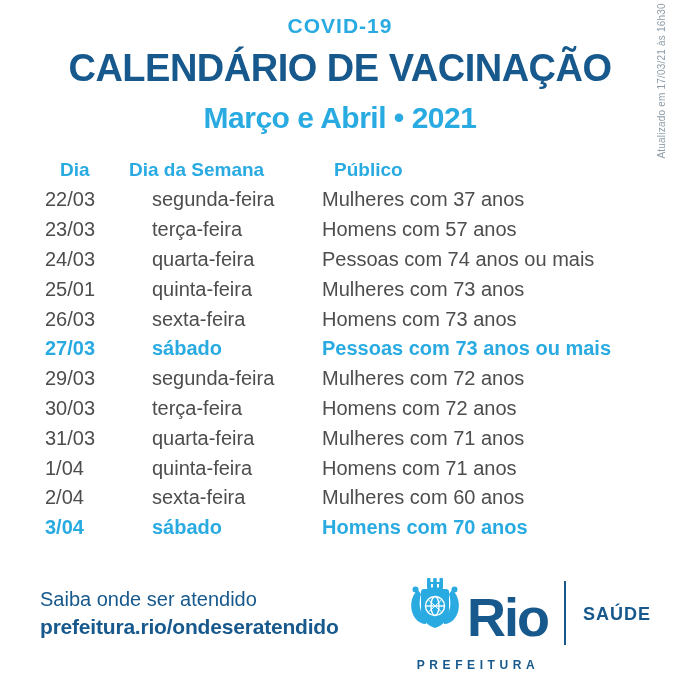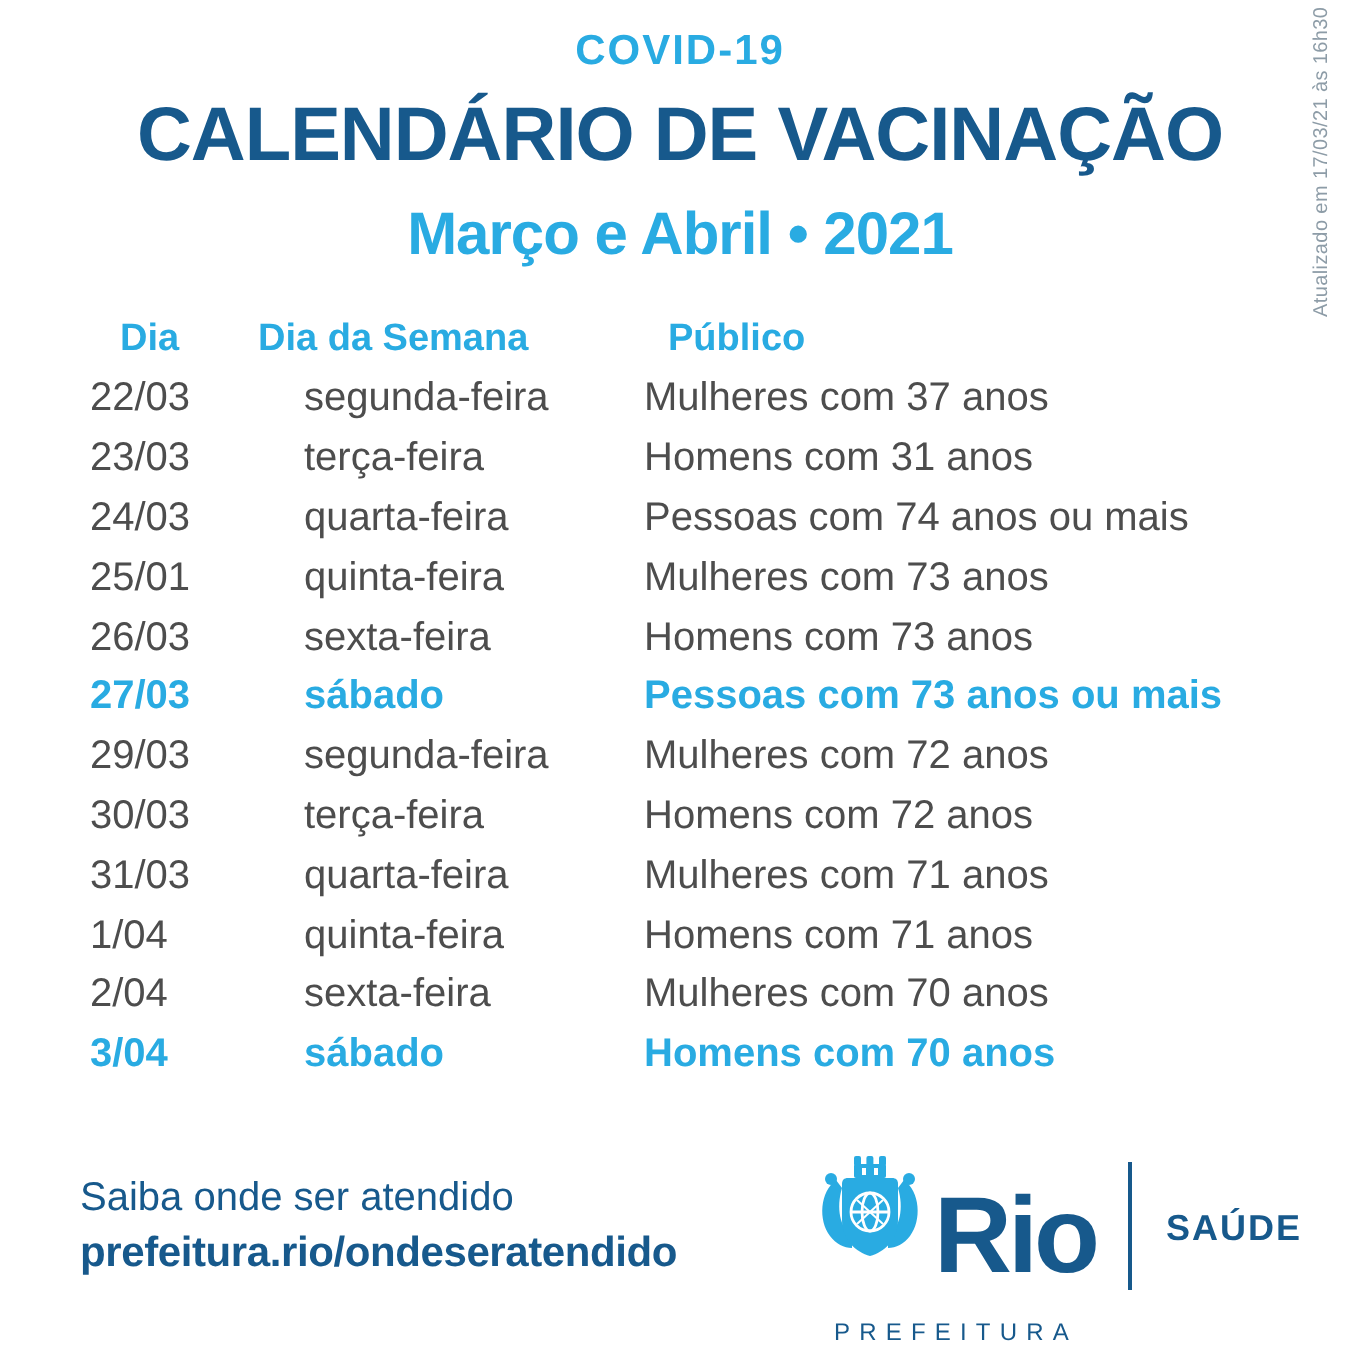--- a/index.html
+++ b/index.html
@@ -58,21 +58,21 @@
   .info-l2 { display:block; font-size:21px; font-weight:700; margin-top:4px; letter-spacing:-0.2px; }
 
   .logo { position:absolute; left:408px; top:576px; display:flex; align-items:flex-start; }
   .logo-main { display:flex; flex-direction:column; align-items:center;gap:12px; }
   .logo-top { display:flex; align-items:flex-end; }
   .rio {
     color:var(--navy); font-size:54px; font-weight:700;
     letter-spacing:-2px; line-height:0.82; margin-left:5px; margin-bottom:1px;
   }
   .prefeitura {
-    color:var(--navy); font-size:12px; font-weight:400;
+    color:var(--navy); font-size:12px; font-weight:700;
     letter-spacing:4.6px; margin-top:6px; white-space:nowrap;
   }
   .logo-divider { width:2px; height:64px; background:var(--navy); margin:5px 0 0 16px; }
   .saude {
     color:var(--navy); font-size:18px; font-weight:700;
     letter-spacing:1px; margin:28px 0 0 17px;
   }
 </style>
 </head>
 <body style="--cyan: #29abe2; --navy: #17598c; --ink: #4d4d4d; --note: #8d9ca7;">
@@ -94,21 +94,21 @@
     </div>
     <div id="rows-host">
         <div class="trow">
           <span class="c1">22/03</span>
           <span class="c2">segunda-feira</span>
           <span class="c3">Mulheres com 37 anos</span>
         </div>
         <div class="trow">
           <span class="c1">23/03</span>
           <span class="c2">terça-feira</span>
-          <span class="c3">Homens com 31 anos</span>
+          <span class="c3">Homens com 57 anos</span>
         </div>
         <div class="trow">
           <span class="c1">24/03</span>
           <span class="c2">quarta-feira</span>
           <span class="c3">Pessoas com 74 anos ou mais</span>
         </div>
         <div class="trow">
           <span class="c1">25/01</span>
           <span class="c2">quinta-feira</span>
           <span class="c3">Mulheres com 73 anos</span>
@@ -139,21 +139,21 @@
           <span class="c3">Mulheres com 71 anos</span>
         </div>
         <div class="trow">
           <span class="c1">1/04</span>
           <span class="c2">quinta-feira</span>
           <span class="c3">Homens com 71 anos</span>
         </div>
         <div class="trow">
           <span class="c1">2/04</span>
           <span class="c2">sexta-feira</span>
-          <span class="c3">Mulheres com 70 anos</span>
+          <span class="c3">Mulheres com 60 anos</span>
         </div>
         <div class="trow hl">
           <span class="c1">3/04</span>
           <span class="c2">sábado</span>
           <span class="c3">Homens com 70 anos</span>
         </div>
       </div>
   </div>
 
   <div class="info">

